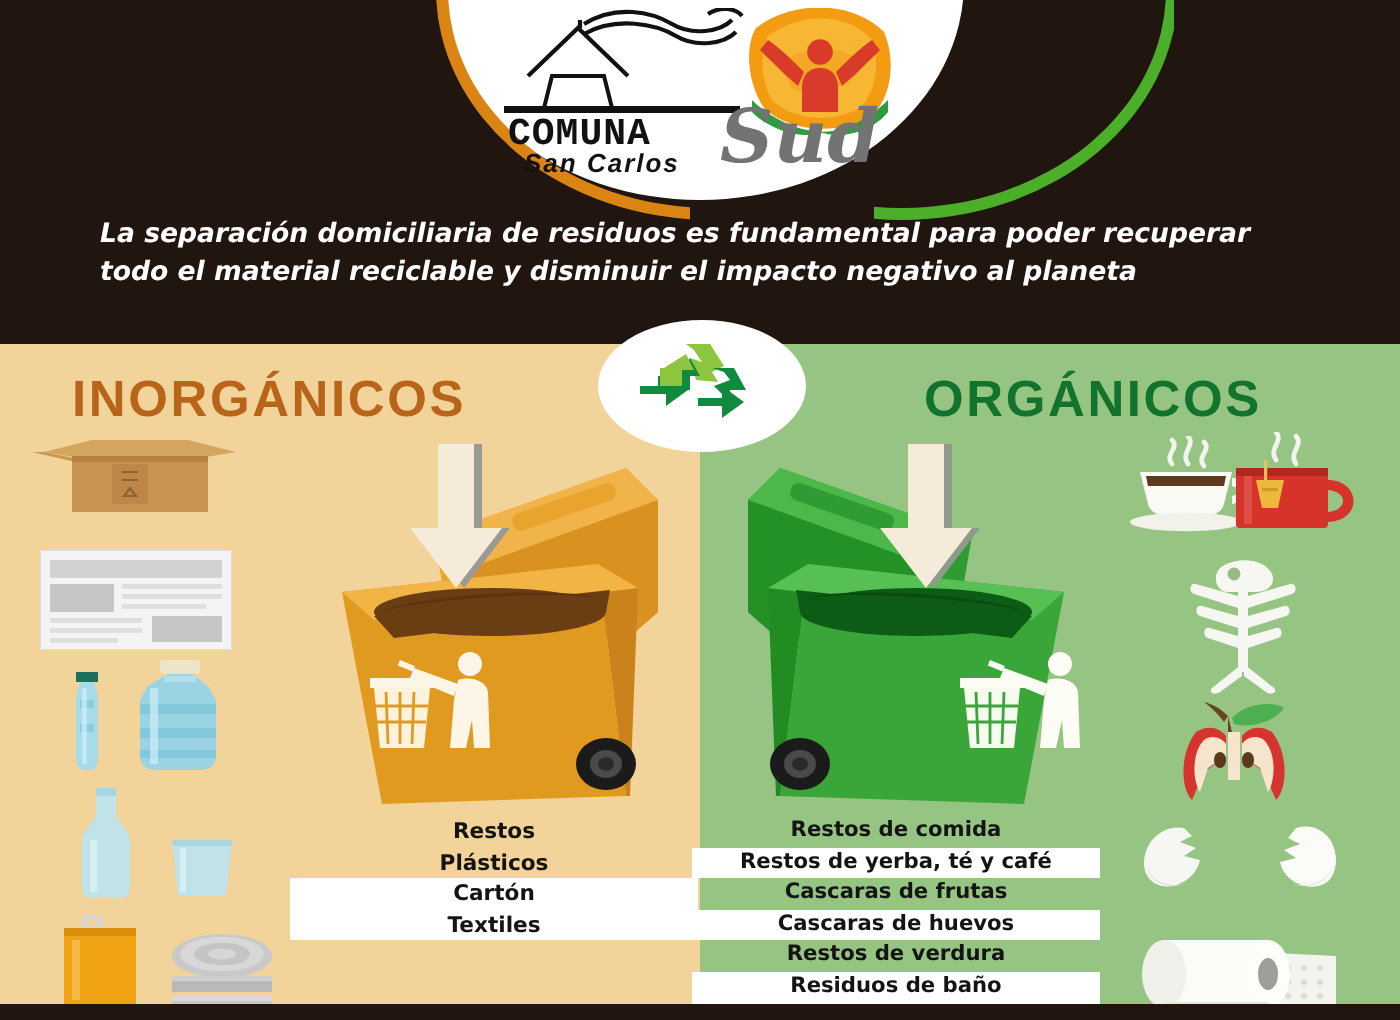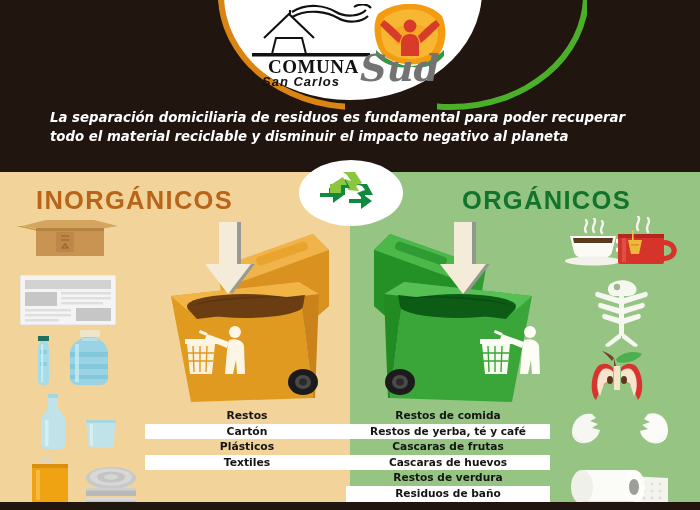--- a/index.html
+++ b/index.html
@@ -29,22 +29,22 @@
     border-radius:50%; border:6px solid #da8513;
   }
   .blob-stroke-r::after {
     content:""; position:absolute; left:-124px; top:0; width:264px; height:218px;
     border-radius:50%; border:6px solid #4caf2a;
   }
 
   .logo { position:absolute; left:250px; top:4px; width:200px; height:88px; }
   .logo-svg { position:absolute; left:0; top:0; }
   .logo-comuna {
-    position:absolute; left:18px; top:52px; font-size:19px; font-weight:bold;
-    letter-spacing:0.5px; color:#111; font-family:Liberation Serif, serif;
+    position:absolute; left:4px; top:52px; font-size:19px; font-weight:bold;
+    letter-spacing:0.5px; color:#111; font-family:Liberation Mono, monospace;
   }
   .logo-sancarlos {
     position:absolute; left:12px; top:70px; font-size:13px; font-style:italic;
     font-weight:bold; color:#111; font-family:"Liberation Sans", sans-serif;
     letter-spacing:1px;
   }
   .logo-sud {
     position:absolute; left:110px; top:42px; font-size:37px; font-style:italic;
     font-weight:bold; color:#737373; font-family:"DejaVu Serif", serif;
   }
@@ -459,22 +459,22 @@
           <ellipse cx="12" cy="29" rx="11" ry="17" fill="#f0f0ea"></ellipse>
           <ellipse cx="64" cy="29" rx="11" ry="17" fill="#fdfdfa"></ellipse>
           <ellipse cx="64" cy="29" rx="5" ry="8" fill="#9e9e98"></ellipse>
           <rect x="12" y="43" width="52" height="3" fill="#e6e6df"></rect>
         </svg>
       </div>
     </div>
 
     <div class="list list-left">
       <div class="list-row">Restos</div>
+      <div class="list-row">Plásticos</div>
       <div class="list-row alt">Cartón</div>
-      <div class="list-row">Plásticos</div>
       <div class="list-row alt">Textiles</div>
     </div>
 
     <div class="list list-right">
       <div class="list-row">Restos de comida</div>
       <div class="list-row alt">Restos de yerba, té y café</div>
       <div class="list-row">Cascaras de frutas</div>
       <div class="list-row alt">Cascaras de huevos</div>
       <div class="list-row">Restos de verdura</div>
       <div class="list-row alt">Residuos de baño</div>

